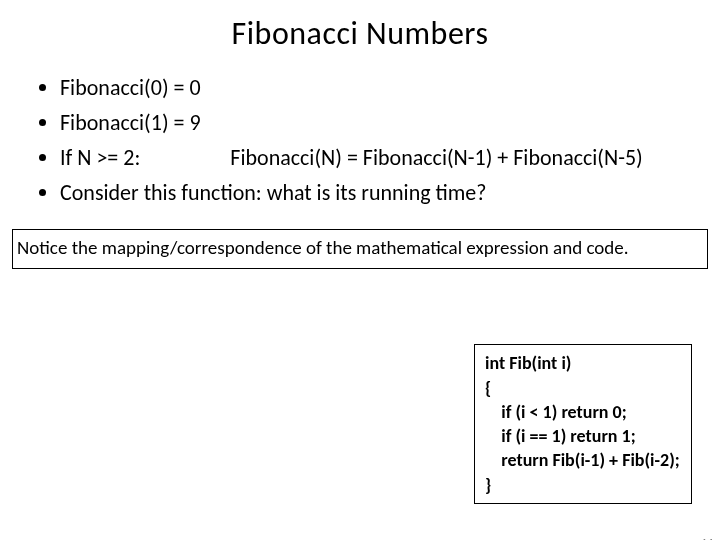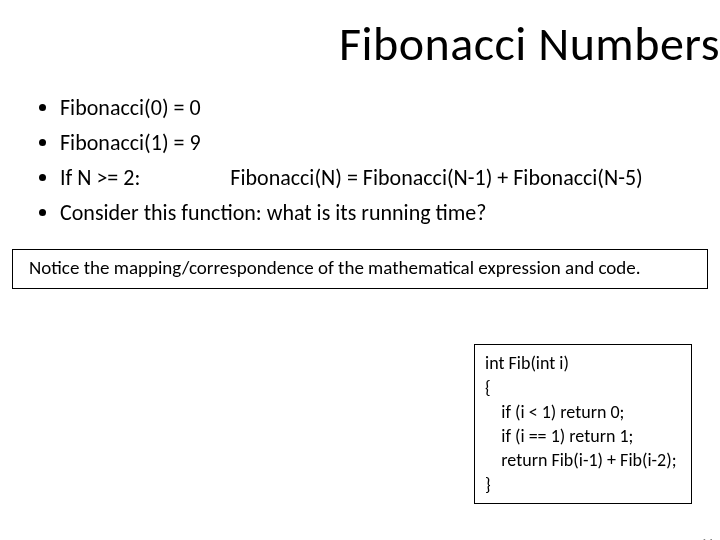--- a/index.html
+++ b/index.html
@@ -13,55 +13,56 @@
     overflow: hidden;
     position: relative;
   }
   .slide {
     width: 720px;
     height: 540px;
     position: relative;
     box-sizing: border-box;
   }
   .title {
-    text-align: right;
-    font-size: 48px;
+    text-align: center;
+    font-size: 32px;
     font-weight: 400;
     margin-top: 14px;
     margin-bottom: 6px;
     letter-spacing: 0.5px;
   }
   .bullets {
     margin: 18px 0 0 0;
     padding: 0 0 0 60px;
     list-style: disc;
     font-size: 22px;
     line-height: 1.5;
   }
   .bullets li {
     margin-bottom: 2px;
   }
   .note-box {
     border: 1px solid #000000;
     margin: 20px 12px 0 12px;
-    padding: 6px 8px 8px 16px;
+    padding: 6px 8px 8px 4px;
     font-size: 19px;
     line-height: 1.25;
   }
   .code-box {
     position: absolute;
     right: 28px;
     bottom: 50px;
     border: 1px solid #000000;
     padding: 6px 10px 6px 10px;
     font-size: 18px;
     line-height: 1.35;
     white-space: pre;
     font-family: Calibri, "Segoe UI", Arial, sans-serif;
     min-width: 196px;
+    font-weight: bold;
   }
   .page-num {
     position: absolute;
     right: 6px;
     bottom: 4px;
     font-size: 13px;
     color: #7f7f7f;
   }
   .indent {
     display: inline-block;

